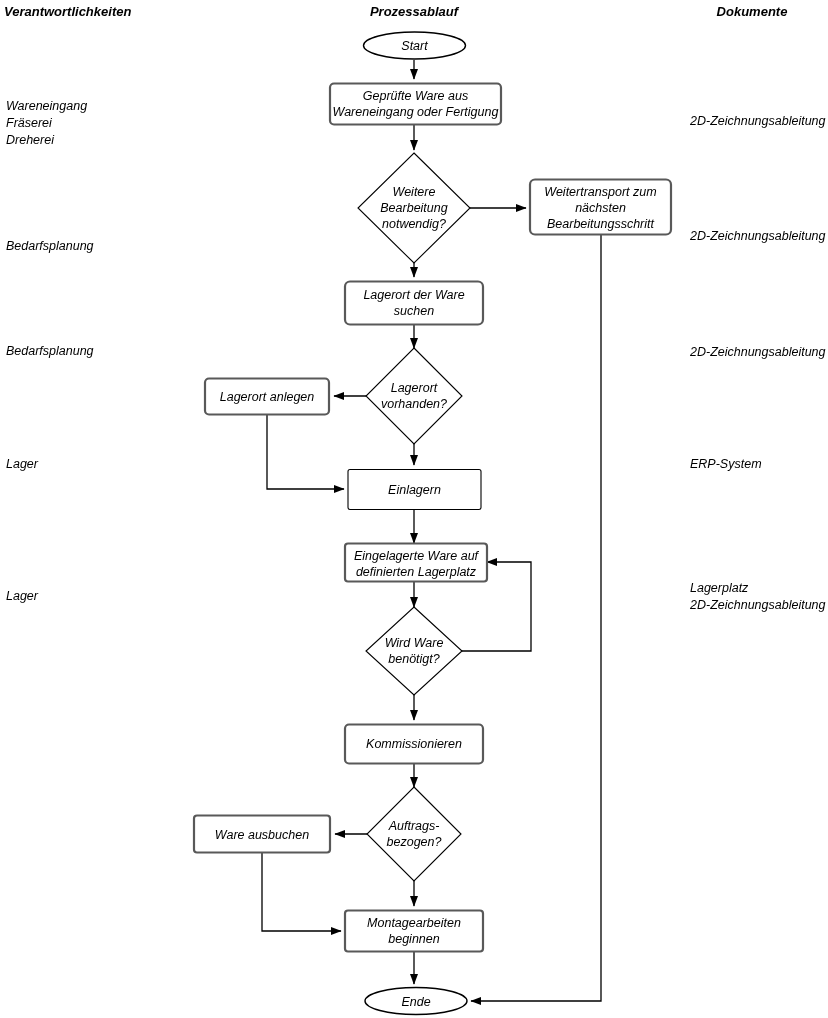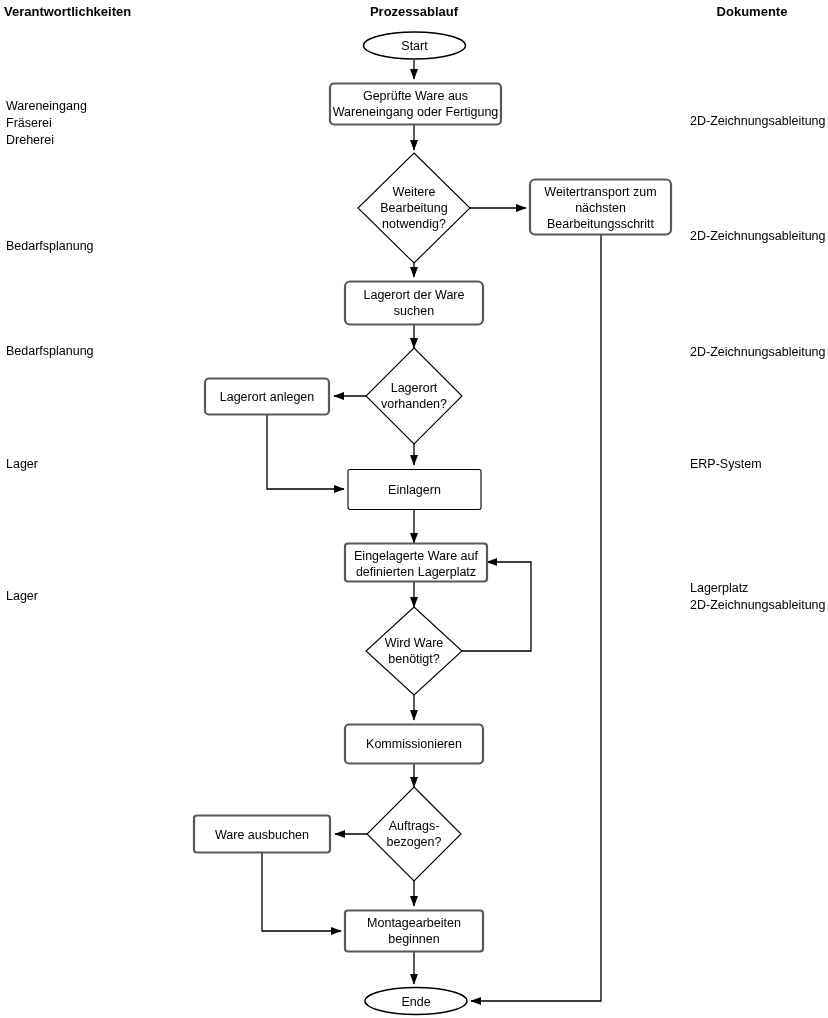--- a/index.html
+++ b/index.html
@@ -14,20 +14,21 @@
     color: #000000;
     position: relative;
     overflow: hidden;
   }
   #flow-root {
     position: absolute;
     left: 0;
     top: 0;
     width: 828px;
     height: 756px;
+    font-style: italic;
   }
   svg { display: block; }
 
   .col-header {
     font-size: 13px;
     font-weight: bold;
     fill: #000;
   }
   .side-label {
     font-size: 12.5px;

